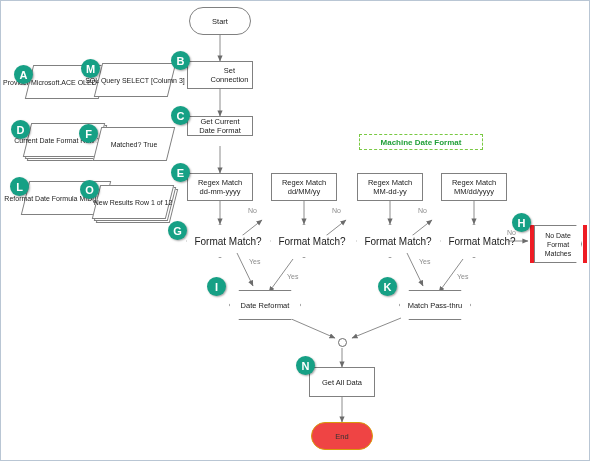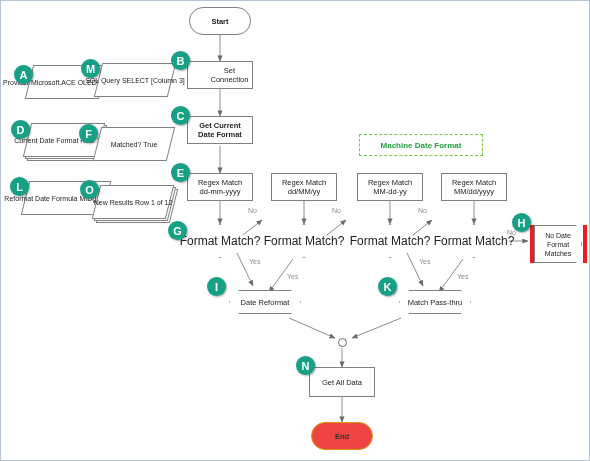--- a/index.html
+++ b/index.html
@@ -93,21 +93,20 @@
     text-align: center;
     font-size: 7.5px;
     line-height: 9px;
     color: #222;
     background: #ffffff;
     border: 1px solid #808080;
     white-space: pre-line;
   }
   .terminator {
     border-radius: 14px;
-    font-weight: bold;
   }
   .terminator.end {
     background: #ef4444;
     border-color: #d99a0c;
     color: #333;
   }
   .process { }
 
   
   .decision {
@@ -119,35 +118,35 @@
     position: absolute;
     left: 0; top: 0;
     width: 100%; height: 100%;
     background: #ffffff;
     border: 1px solid #808080;
     box-sizing: border-box;
     clip-path: polygon(50% 0%, 100% 50%, 50% 100%, 0% 50%);
   }
   .decision .dtxt {
     position: absolute;
-    left: 0; top: 0;
-    width: 100%; height: 100%;
-    display: flex;
-    align-items: center;
-    justify-content: center;
-    font-size: 12px;
+    left: 8px; top: 0;
+    width: 100%; height: 100%;
+    display: flex;
+    align-items: center;
+    justify-content: center;
+    font-size: 10px;
     color: #222;
     white-space: nowrap;
   }
 
   
   .hex {
     position: absolute;
     width: 72px;
-    height: 24px;
+    height: 30px;
   }
   .hex .hshape {
     position: absolute;
     left: 0; top: 0;
     width: 100%; height: 100%;
     background: #ffffff;
     border: 1px solid #808080;
     box-sizing: border-box;
     clip-path: polygon(14% 0%, 86% 0%, 100% 50%, 86% 100%, 14% 100%, 0% 50%);
   }
@@ -197,21 +196,21 @@
   }
   #node-no-match .bar.left  { left: 1px; }
   #node-no-match .bar.right { left: 54px; }
 
   
   #group-machine-date {
     position: absolute;
     left: 358px;
     top: 133px;
     width: 124px;
-    height: 22px;
+    height: 16px;
     border: 1px dashed #7ac943;
     box-sizing: border-box;
     display: flex;
     align-items: center;
     justify-content: center;
   }
   #group-machine-date .glabel {
     font-size: 8px;
     font-weight: bold;
     color: #22a03a;
@@ -346,21 +345,21 @@
   </div>
 
   <div id="group-machine-date">
     <span class="glabel">Machine Date Format</span>
   </div>
 
   <div class="node terminator" style="left:188px; top:6px; width:62px; height:28px;">Start</div>
 
   <div class="node process" style="left:186px; top:60px; width:66px; height:28px;padding-left:19px;">Set Connection</div>
 
-  <div class="node process" style="left:186px; top:115px; width:66px; height:28px;font-weight:bold;">Get Current
+  <div class="node process" style="left:186px; top:115px; width:66px; height:20px;">Get Current
 Date Format</div>
 
   <div class="node process" style="left:186px; top:172px; width:66px; height:28px;">Regex Match
 dd-mm-yyyy</div>
   <div class="node process" style="left:270px; top:172px; width:66px; height:28px;">Regex Match
 dd/MM/yy</div>
   <div class="node process" style="left:356px; top:172px; width:66px; height:28px;">Regex Match
 MM-dd-yy</div>
   <div class="node process" style="left:440px; top:172px; width:66px; height:28px;">Regex Match
 MM/dd/yyyy</div>

